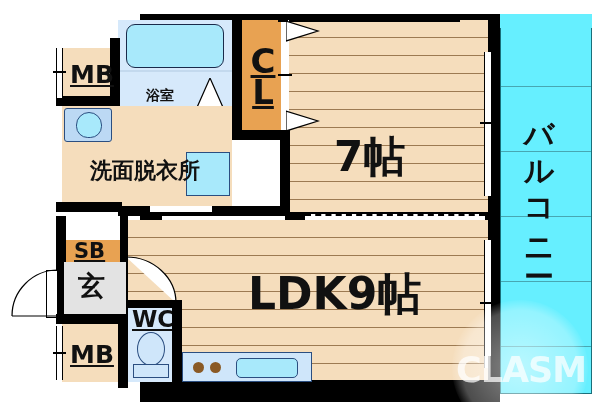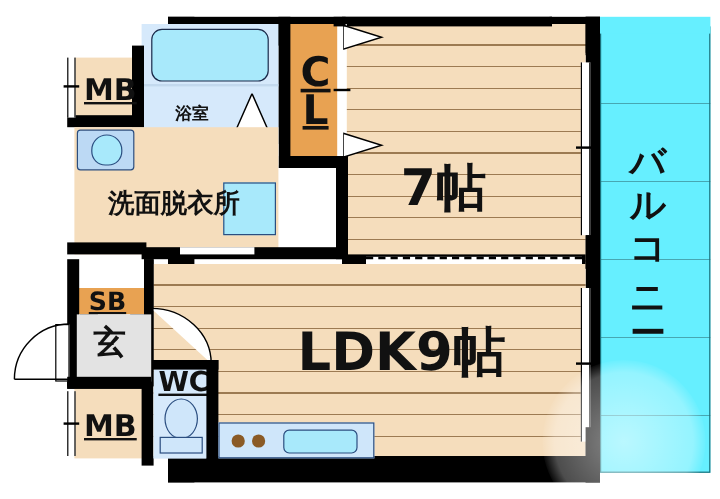--- a/index.html
+++ b/index.html
@@ -224,15 +224,16 @@
   <div class="abs" style="left:500px;top:22px;width:92px;height:372px;border:1px solid #1a6f7a;"></div>
   <div class="abs balcony" style="left:500px;top:14px;width:92px;height:14px;"></div>
   <div class="lbl lbl-jp vert" style="left:524px;top:100px;font-size:30px;">バルコニー</div>
 
   <div class="abs wall" style="left:488px;top:356px;width:12px;height:46px;"></div>
   <div class="abs wall" style="left:488px;top:14px;width:12px;height:32px;"></div>
   <div class="abs wall" style="left:488px;top:196px;width:12px;height:28px;"></div>
 
   <div id="wm">
     <div class="disc"></div>
+    <div class="wmtext">CLASM</div>
   </div>
 
 </div>
 
 </body></html>

